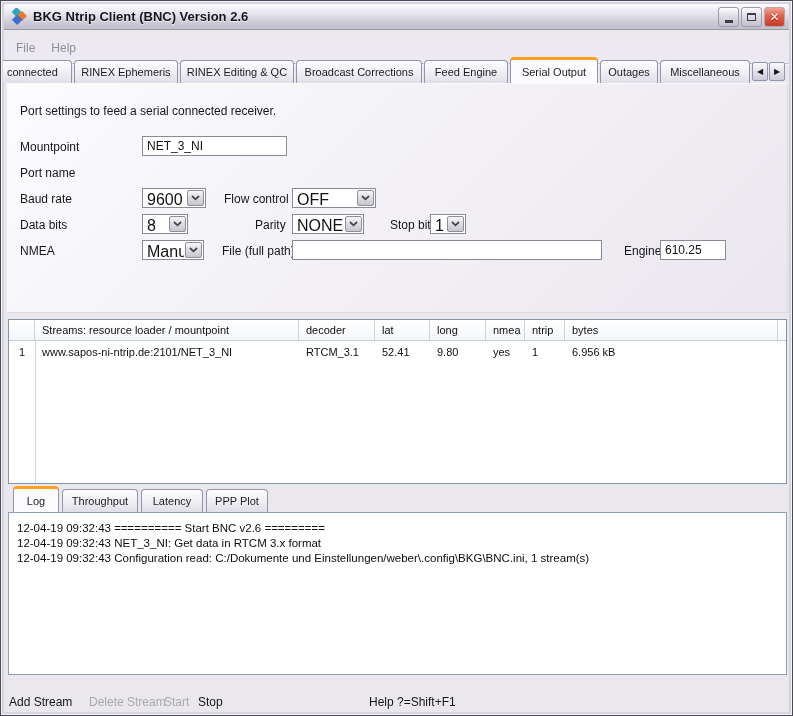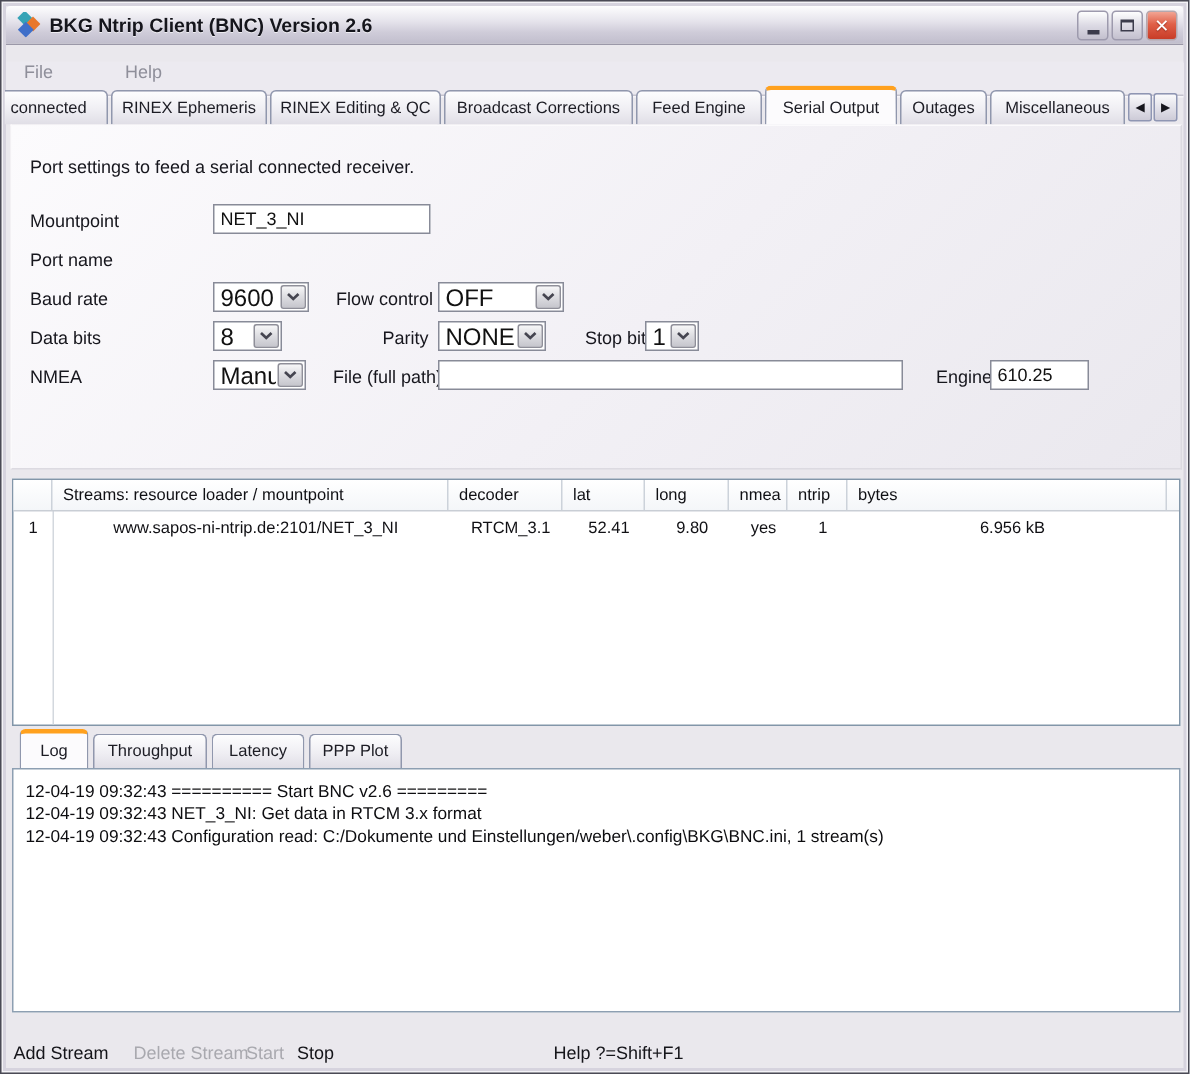--- a/index.html
+++ b/index.html
@@ -19,21 +19,21 @@
     background:linear-gradient(180deg,#fefefe 0%,#dcdae4 50%,#c3c0ce 100%);
     display:flex;align-items:center;justify-content:center;position:relative;}
   .glyph-min{width:8px;height:3px;background:#3c3c4c;margin-top:9px;}
   .glyph-max{width:9px;height:8px;border:1px solid #3c3c4c;border-top-width:2px;}
   .tb-btn.close{background:linear-gradient(180deg,#f2a493 0%,#e06048 45%,#c83c27 100%);
     border-color:#b5a7ad;color:#fff;font-weight:bold;font-size:12px;
     text-shadow:0 1px 1px rgba(120,20,10,.7);}
   
   .menubar{position:absolute;left:3px;top:40px;right:3px;height:23px;background:#eceaf0;
     border-bottom:1px solid #c6c4cf;box-shadow:0 1px 0 #f7f6fa;display:flex;}
-  .menu-item{color:#8f8f9a;font-size:12px;padding:0 8px;margin-left:32px;}
+  .menu-item{color:#8f8f9a;font-size:12px;padding:0 8px;}
   .menu-item:first-child{margin-left:4px;}
   
   .tabstrip{position:absolute;left:2px;top:59px;height:23px;display:flex;gap:2px;align-items:flex-end;}
   .tab{height:23px;border:1px solid #9097ad;border-bottom:none;border-radius:4px 4px 0 0;
     background:linear-gradient(180deg,#fdfdfe 0%,#efeef3 55%,#e0dee6 100%);
     font-size:11px;color:#1c1c24;display:flex;align-items:center;justify-content:center;
     overflow:hidden;white-space:nowrap;}
   .tab.cut{justify-content:flex-start;padding-left:4px;border-left:none;border-radius:0 4px 0 0;}
   .tab.active{height:26px;background:#fcfbfd;border-top:3px solid #ffa11e;z-index:3;position:relative;}
   .tab-arrows{position:absolute;right:7px;top:61px;display:flex;gap:1px;}
@@ -55,21 +55,21 @@
   
   .stable{position:absolute;left:7px;top:318px;width:779px;height:165px;background:#fff;
     border:1px solid #8296a9;}
   .thead{position:absolute;left:0;top:0;right:0;height:21px;
     background:linear-gradient(180deg,#ffffff 0%,#f4f6f9 100%);
     border-bottom:1px solid #c9ced5;display:flex;}
   .th{font-size:11px;color:#101014;padding:4px 0 0 7px;border-right:1px solid #ccd2da;
     overflow:hidden;white-space:nowrap;}
   .gutterline{position:absolute;left:26px;top:0;bottom:0;width:1px;background:#d3d8de;}
   .trow{position:absolute;left:0;top:22px;right:0;height:21px;display:flex;}
-  .td{font-size:11px;color:#101014;padding:4px 0 0 7px;overflow:hidden;white-space:nowrap;text-align:center;}
+  .td{font-size:11px;color:#101014;padding:4px 0 0 7px;overflow:hidden;white-space:nowrap;}
   .rownum{width:26px;text-align:center;padding-left:0;}
   
   .btabs{position:absolute;left:12px;top:488px;height:23px;display:flex;gap:3px;align-items:flex-end;z-index:2;}
   
   .logbox{position:absolute;left:7px;top:511px;width:779px;height:163px;background:#fff;
     border:1px solid #8d9fb2;padding:8px 8px;font-size:11.5px;line-height:15px;color:#0d0d10;}
   
   .sb-item{position:absolute;top:694px;font-size:12px;color:#15151a;white-space:nowrap;}
   .sb-item.disabled{color:#a9a9af;}
 </style>

